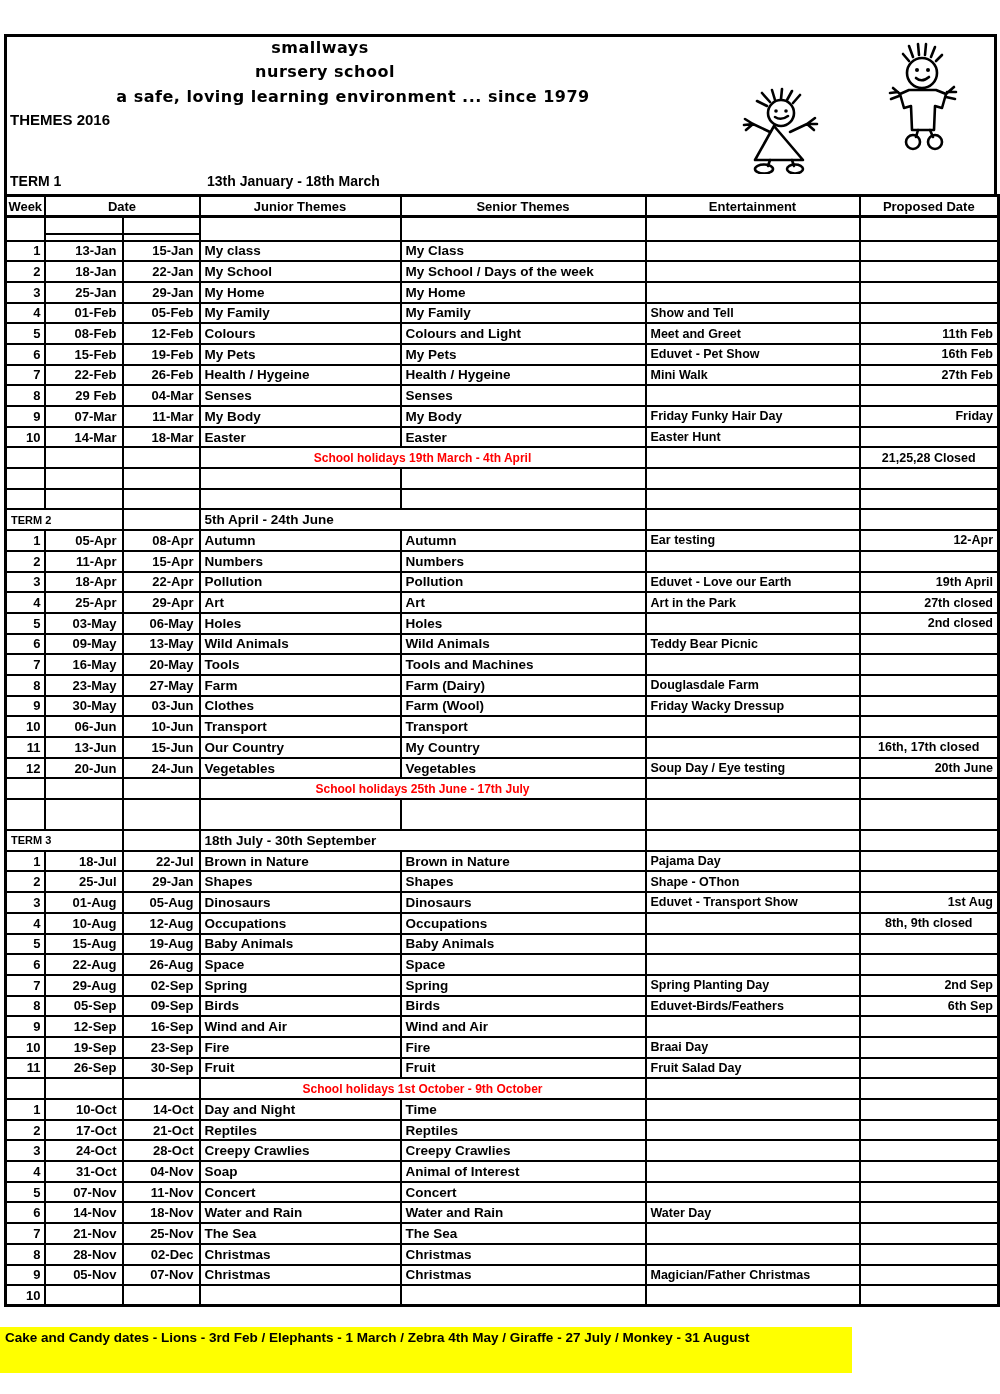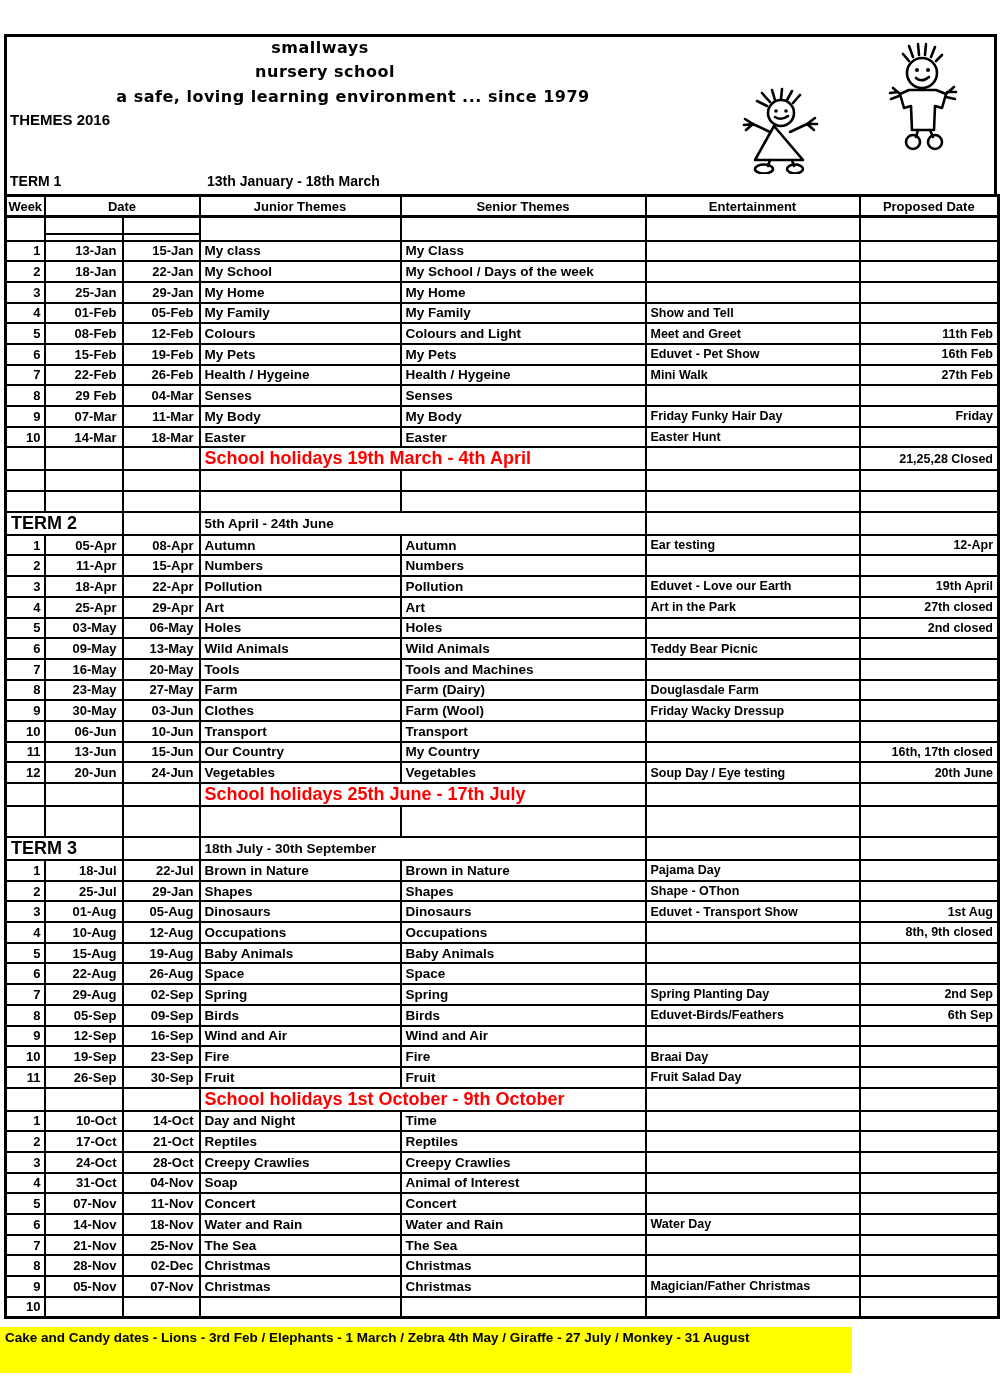--- a/index.html
+++ b/index.html
@@ -36,23 +36,23 @@
   tr.header-row { height:21px; }
   tr.spacer-row { height:24px; }
   tr.week-row, tr.holiday-row, tr.gap-row, tr.term-row { height:20.7px; }
   tr.gap-tall { height:31px; }
 
   .col-week { text-align:right; padding-right:3px; }
   .col-date { text-align:right; padding-right:5px; }
   .col-junior, .col-senior { text-align:left; font-size:13.5px; }
   .col-ent  { text-align:left; font-size:12.5px; }
   .col-prop { text-align:right; font-size:12.5px; }
-  .col-prop.left { text-align:right; }
-  .holiday-cell { color:#FF0000; font-size:18px; overflow:visible; }
-  .term-label-cell { font-size:18px; padding-left:4px; overflow:visible; }
+  .col-prop.left { text-align:center; }
+  .holiday-cell { color:#FF0000; font-size:12px; overflow:visible;text-align:center; }
+  .term-label-cell { font-size:11px; padding-left:4px; overflow:visible; }
   .term-range-cell { font-size:13.5px; overflow:visible; }
   .spacer-row td { padding:0; }
   .inner-split { height:12px; border-bottom:2px solid #000; }
 
   
   .footer-band { position:absolute; left:0; top:1323px; width:852px; height:46px;
                  background:#FFFF00; font-size:13.5px; font-weight:bold;
                  padding:3px 0 0 5px; white-space:nowrap; overflow:hidden; }
 
   svg .ln { fill:none; stroke:#000; stroke-width:2.6; stroke-linecap:round; stroke-linejoin:round; }

